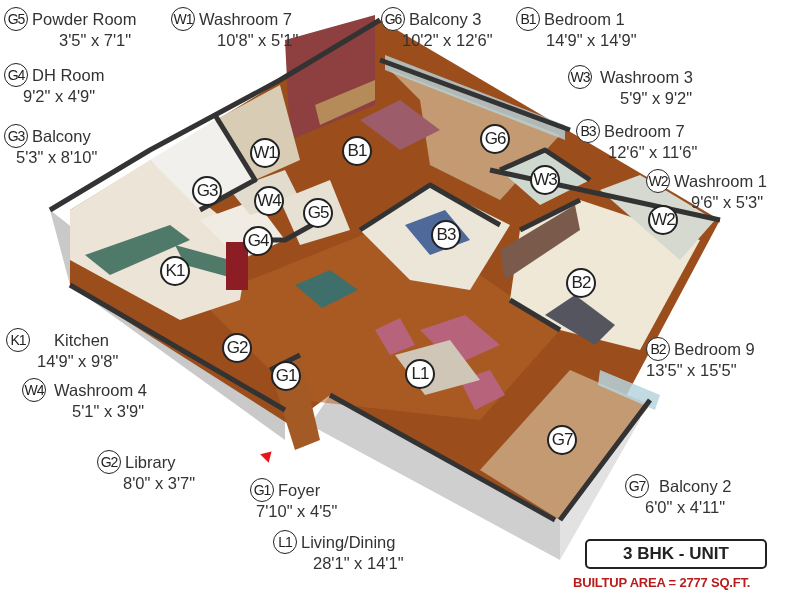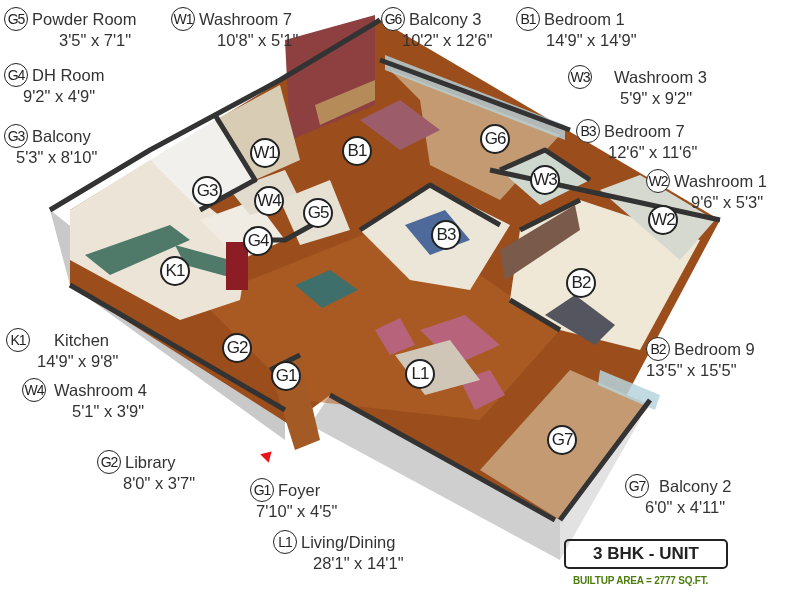--- a/index.html
+++ b/index.html
@@ -9,25 +9,25 @@
   .legend { position:absolute; font-size:16.5px; color:#333; line-height:19px; white-space:nowrap; }
   .legend .row { display:flex; align-items:center; }
   .code { display:inline-flex; align-items:center; justify-content:center;
           width:24px; height:24px; border:1.6px solid #222; border-radius:50%;
           font-size:14px; letter-spacing:-1px; margin-right:4px; background:#fff; color:#222; box-sizing:border-box; }
   .dim { display:block; }
   .marker { position:absolute; width:30px; height:30px; border-radius:50%;
             background:#fff; border:2px solid #222; box-sizing:border-box;
             display:flex; align-items:center; justify-content:center;
             font-size:17px; color:#222; letter-spacing:-1px; }
-  .unit-box { position:absolute; left:564px; top:539px; width:164px; height:30px;
+  .unit-box { position:absolute; left:585px; top:539px; width:182px; height:30px;
               border:2.5px solid #222; border-radius:5px; box-sizing:border-box;
               display:flex; align-items:center; justify-content:center;
               font-weight:bold; font-size:17px; color:#222; }
-  .area { position:absolute; left:573px; top:575px; font-weight:bold; font-size:10px; color:#4d7c0f; letter-spacing:-0.2px; }
+  .area { position:absolute; left:573px; top:575px; font-weight:bold; font-size:13px; color:#b91c1c; letter-spacing:-0.2px; }
   .arrow { position:absolute; left:262px; top:450px; width:0; height:0;
            border-left:6px solid transparent; border-right:6px solid transparent;
            border-bottom:10px solid #e8141c; transform:rotate(45deg); }
 </style>
 </head>
 <body>
 
 <svg id="plan" viewBox="0 0 800 600">
 
   <polygon points="50,210 70,285 285,440 285,395" fill="#c9c9c9"></polygon>
@@ -144,21 +144,21 @@
 <div class="legend" style="left:4px;top:63px;">
   <div class="row">
       <span class="code">G4</span>
       <span>DH Room</span>
     </div>
   <span class="dim" style="padding-left:19px;">9'2" x 4'9"</span>
 </div>
 <div class="legend" style="left:568px;top:65px;">
   <div class="row">
       <span class="code">W3</span>
-      <span style="margin-left:18px;text-align:center;">Washroom 3</span>
+      <span style="margin-left:4px;text-align:center;">Washroom 3</span>
     </div>
   <span class="dim" style="padding-left:52px;">5'9" x 9'2"</span>
 </div>
 <div class="legend" style="left:4px;top:124px;">
   <div class="row">
       <span class="code">G3</span>
       <span>Balcony</span>
     </div>
   <span class="dim" style="padding-left:12px;">5'3" x 8'10"</span>
 </div>

